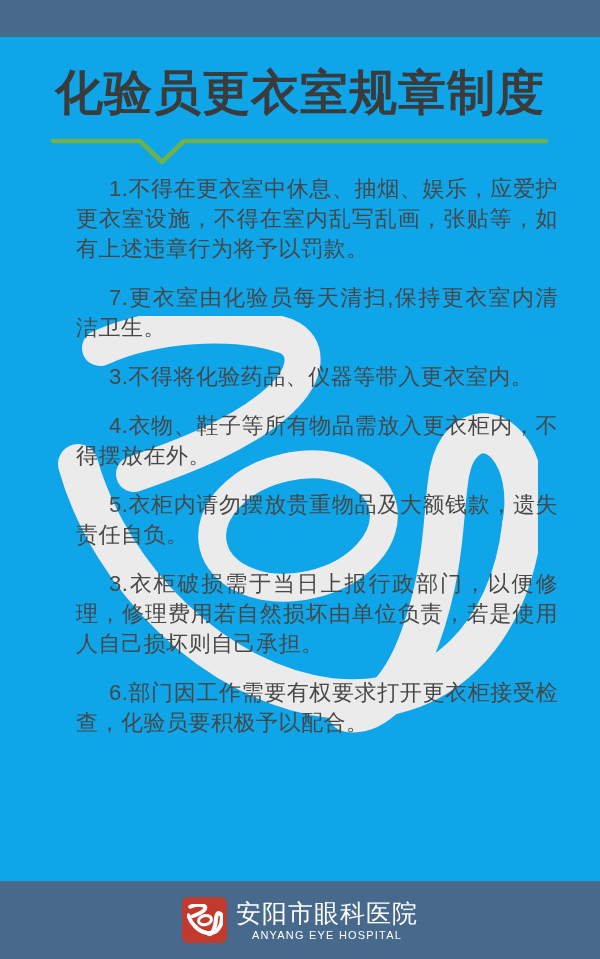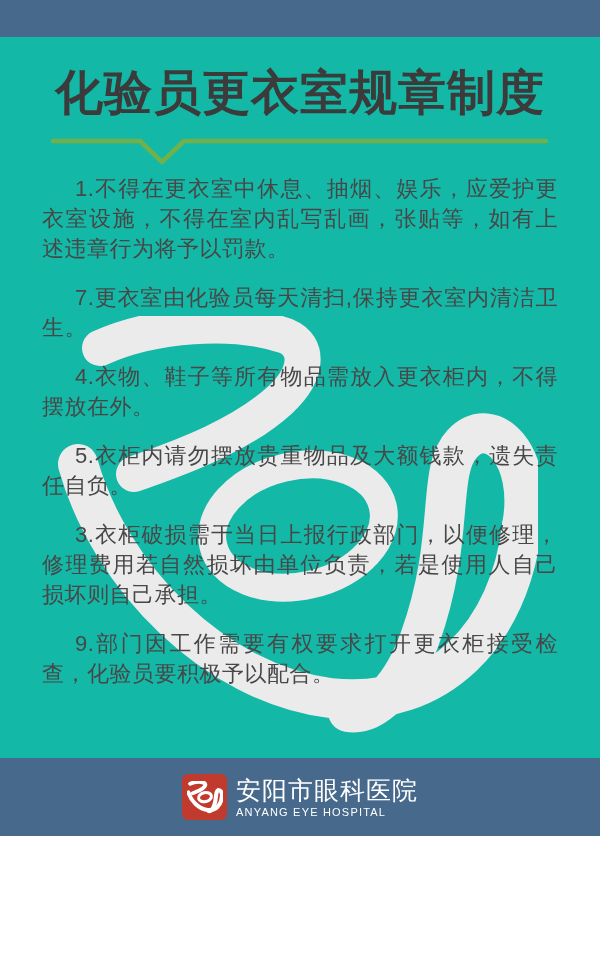--- a/index.html
+++ b/index.html
@@ -1,21 +1,21 @@
 <!DOCTYPE html>
 <html><head>
 <meta charset="utf-8">
 <style>
   * { box-sizing: border-box; }
   html, body { margin: 0; padding: 0; background: #ffffff; }
   .poster {
     position: relative;
     width: 600px;
-    height: 836px;
-    background: #14b8a6;
+    height: 959px;
+    background: #0ea5e9;
     overflow: hidden;
     font-family: "Liberation Sans", "DejaVu Sans", sans-serif;
   }
   .top-bar {
     width: 600px;
     height: 37px;
     background: #47698c;
   }
   .content {
     position: relative;
@@ -38,20 +38,21 @@
   .divider {
     display: block;
     margin: 12px auto 0 auto;
     position: relative;
     z-index: 1;
   }
   .rules {
     position: relative;
     z-index: 1;
     margin-top: 5px;
+    margin-left: 34px;
   }
   .rules p {
     margin: 0 0 19px 0;
     font-size: 22px;
     line-height: 30px;
     color: #474747;
     text-align: justify;
     text-indent: 1.5em;
     letter-spacing: 0.5px;
   }
@@ -91,21 +92,21 @@
     color: #ffffff;
     letter-spacing: 1px;
     font-weight: 400;
     font-family: Liberation Serif, serif;
   }
   .f-en {
     font-size: 11px;
     line-height: 12px;
     color: #ffffff;
     letter-spacing: 1.2px;
-    text-align: left;
+    text-align: center;
     margin-top: 2px;
   }
 </style>
 </head>
 <body>
 
 <div class="poster">
 
   <div class="top-bar"></div>
 
@@ -122,24 +123,25 @@
 
     <h1 class="title">化验员更衣室规章制度</h1>
 
     <svg class="divider" width="516" height="34" viewBox="0 0 516 34">
       <polyline points="11,6 98,6 120,27 142,6 504,6" fill="none" stroke="#70b14c" stroke-width="4.5" stroke-linecap="round" stroke-linejoin="round"></polyline>
     </svg>
 
     <div class="rules">
       <p>1.不得在更衣室中休息、抽烟、娱乐，应爱护更衣室设施，不得在室内乱写乱画，张贴等，如有上述违章行为将予以罚款。</p>
       <p>7.更衣室由化验员每天清扫,保持更衣室内清洁卫生。</p>
+      <p>3.不得将化验药品、仪器等带入更衣室内。</p>
       <p>4.衣物、鞋子等所有物品需放入更衣柜内，不得摆放在外。</p>
       <p>5.衣柜内请勿摆放贵重物品及大额钱款，遗失责任自负。</p>
       <p>3.衣柜破损需于当日上报行政部门，以便修理，修理费用若自然损坏由单位负责，若是使用人自己损坏则自己承担。</p>
-      <p>9.部门因工作需要有权要求打开更衣柜接受检查，化验员要积极予以配合。</p>
+      <p>6.部门因工作需要有权要求打开更衣柜接受检查，化验员要积极予以配合。</p>
     </div>
 
   </div>
 
   <div class="footer">
     <div class="logo-box">
       <svg width="36" height="33" viewBox="0 0 480 430">
         <g fill="none" stroke="#ffffff" stroke-linecap="round" stroke-linejoin="round">
           <path d="M 42,32 C 95,8 175,2 228,20 C 252,30 250,58 222,84 C 185,118 128,140 76,158" stroke-width="52"></path>
           <ellipse cx="240" cy="210" rx="87" ry="60" transform="rotate(-13 240 210)" stroke-width="40"></ellipse>

